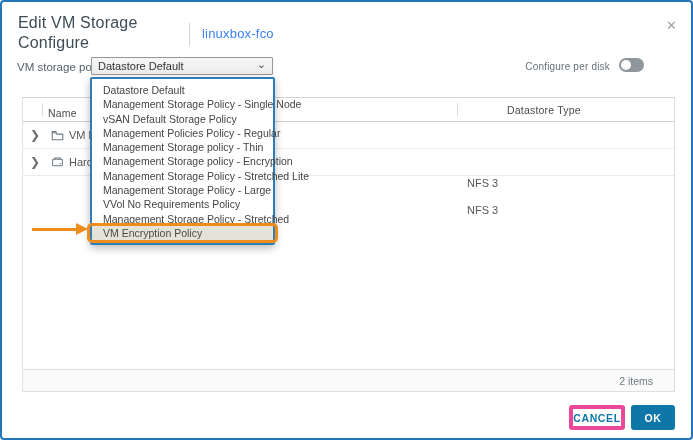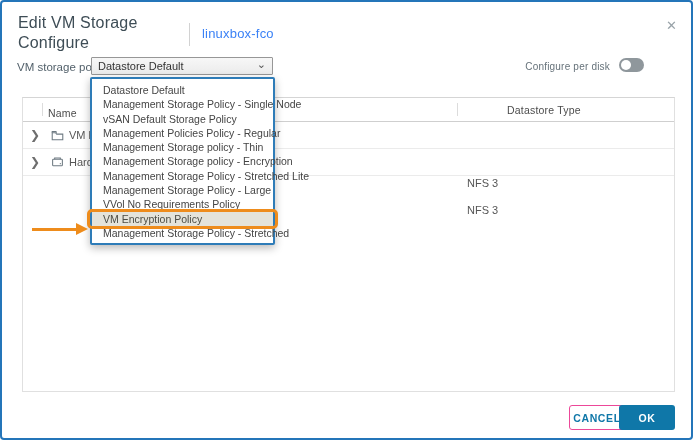--- a/index.html
+++ b/index.html
@@ -120,24 +120,24 @@
   }
   
   .btn{
     position:absolute;top:403px;height:25px;border-radius:3px;
     font-size:10.5px;font-weight:700;letter-spacing:.6px;
     display:flex;align-items:center;justify-content:center;cursor:pointer;
     font-family:"Liberation Sans", sans-serif;
   }
   .btn-cancel{
     right:66px;width:56px;background:#fff;color:var(--accent-blue);
-    border:1px solid #ec4899;
+    border:4px solid #ec4899;
   }
   .btn-ok{
-    right:16px;width:56px;background:var(--accent-blue);color:#fff;border:none;
+    right:16px;width:44px;background:var(--accent-blue);color:#fff;border:none;
   }
 </style>
 </head>
 <body>
 
 <div class="dialog">
 
   <div class="title">Edit VM Storage Configure</div>
   <div class="header-divider"></div>
   <div class="vm-name">linuxbox-fco</div>
@@ -179,37 +179,40 @@
         <svg viewBox="0 0 16 16" fill="none" stroke="currentColor" stroke-width="1.3">
           <rect x="2" y="4" width="12" height="8" rx="1"></rect>
           <circle cx="11.5" cy="9.5" r="0.8" fill="currentColor" stroke="none"></circle>
           <path d="M4.5 4 v-1.5 h7 v1.5"></path>
         </svg>
       </span>
       <span class="row-name">Hard disk 1</span>
       <span class="row-type">NFS 3</span>
     </div>
 
+    <div class="tfoot">
+      <span class="items-count">2 items</span>
+    </div>
   </div>
 
   <div class="dropdown">
     <div class="option">Datastore Default</div>
     <div class="option">Management Storage Policy - Single Node</div>
     <div class="option">vSAN Default Storage Policy</div>
     <div class="option">Management Policies Policy - Regular</div>
     <div class="option">Management Storage policy - Thin</div>
     <div class="option">Management Storage policy - Encryption</div>
     <div class="option">Management Storage Policy - Stretched Lite</div>
     <div class="option">Management Storage Policy - Large</div>
     <div class="option">VVol No Requirements Policy</div>
+    <div class="option">Management Storage Policy - Stretched</div>
     <div class="option highlighted">
       <span>VM Encryption Policy</span>
       <span class="highlight-ring"></span>
     </div>
-    <div class="option">Management Storage Policy - Stretched</div>
   </div>
 
   <div class="annotation-arrow">
     <div class="arrow-tail"></div>
     <div class="arrow-head"></div>
   </div>
 
   <div class="btn btn-cancel">CANCEL</div>
   <div class="btn btn-ok">OK</div>
 

